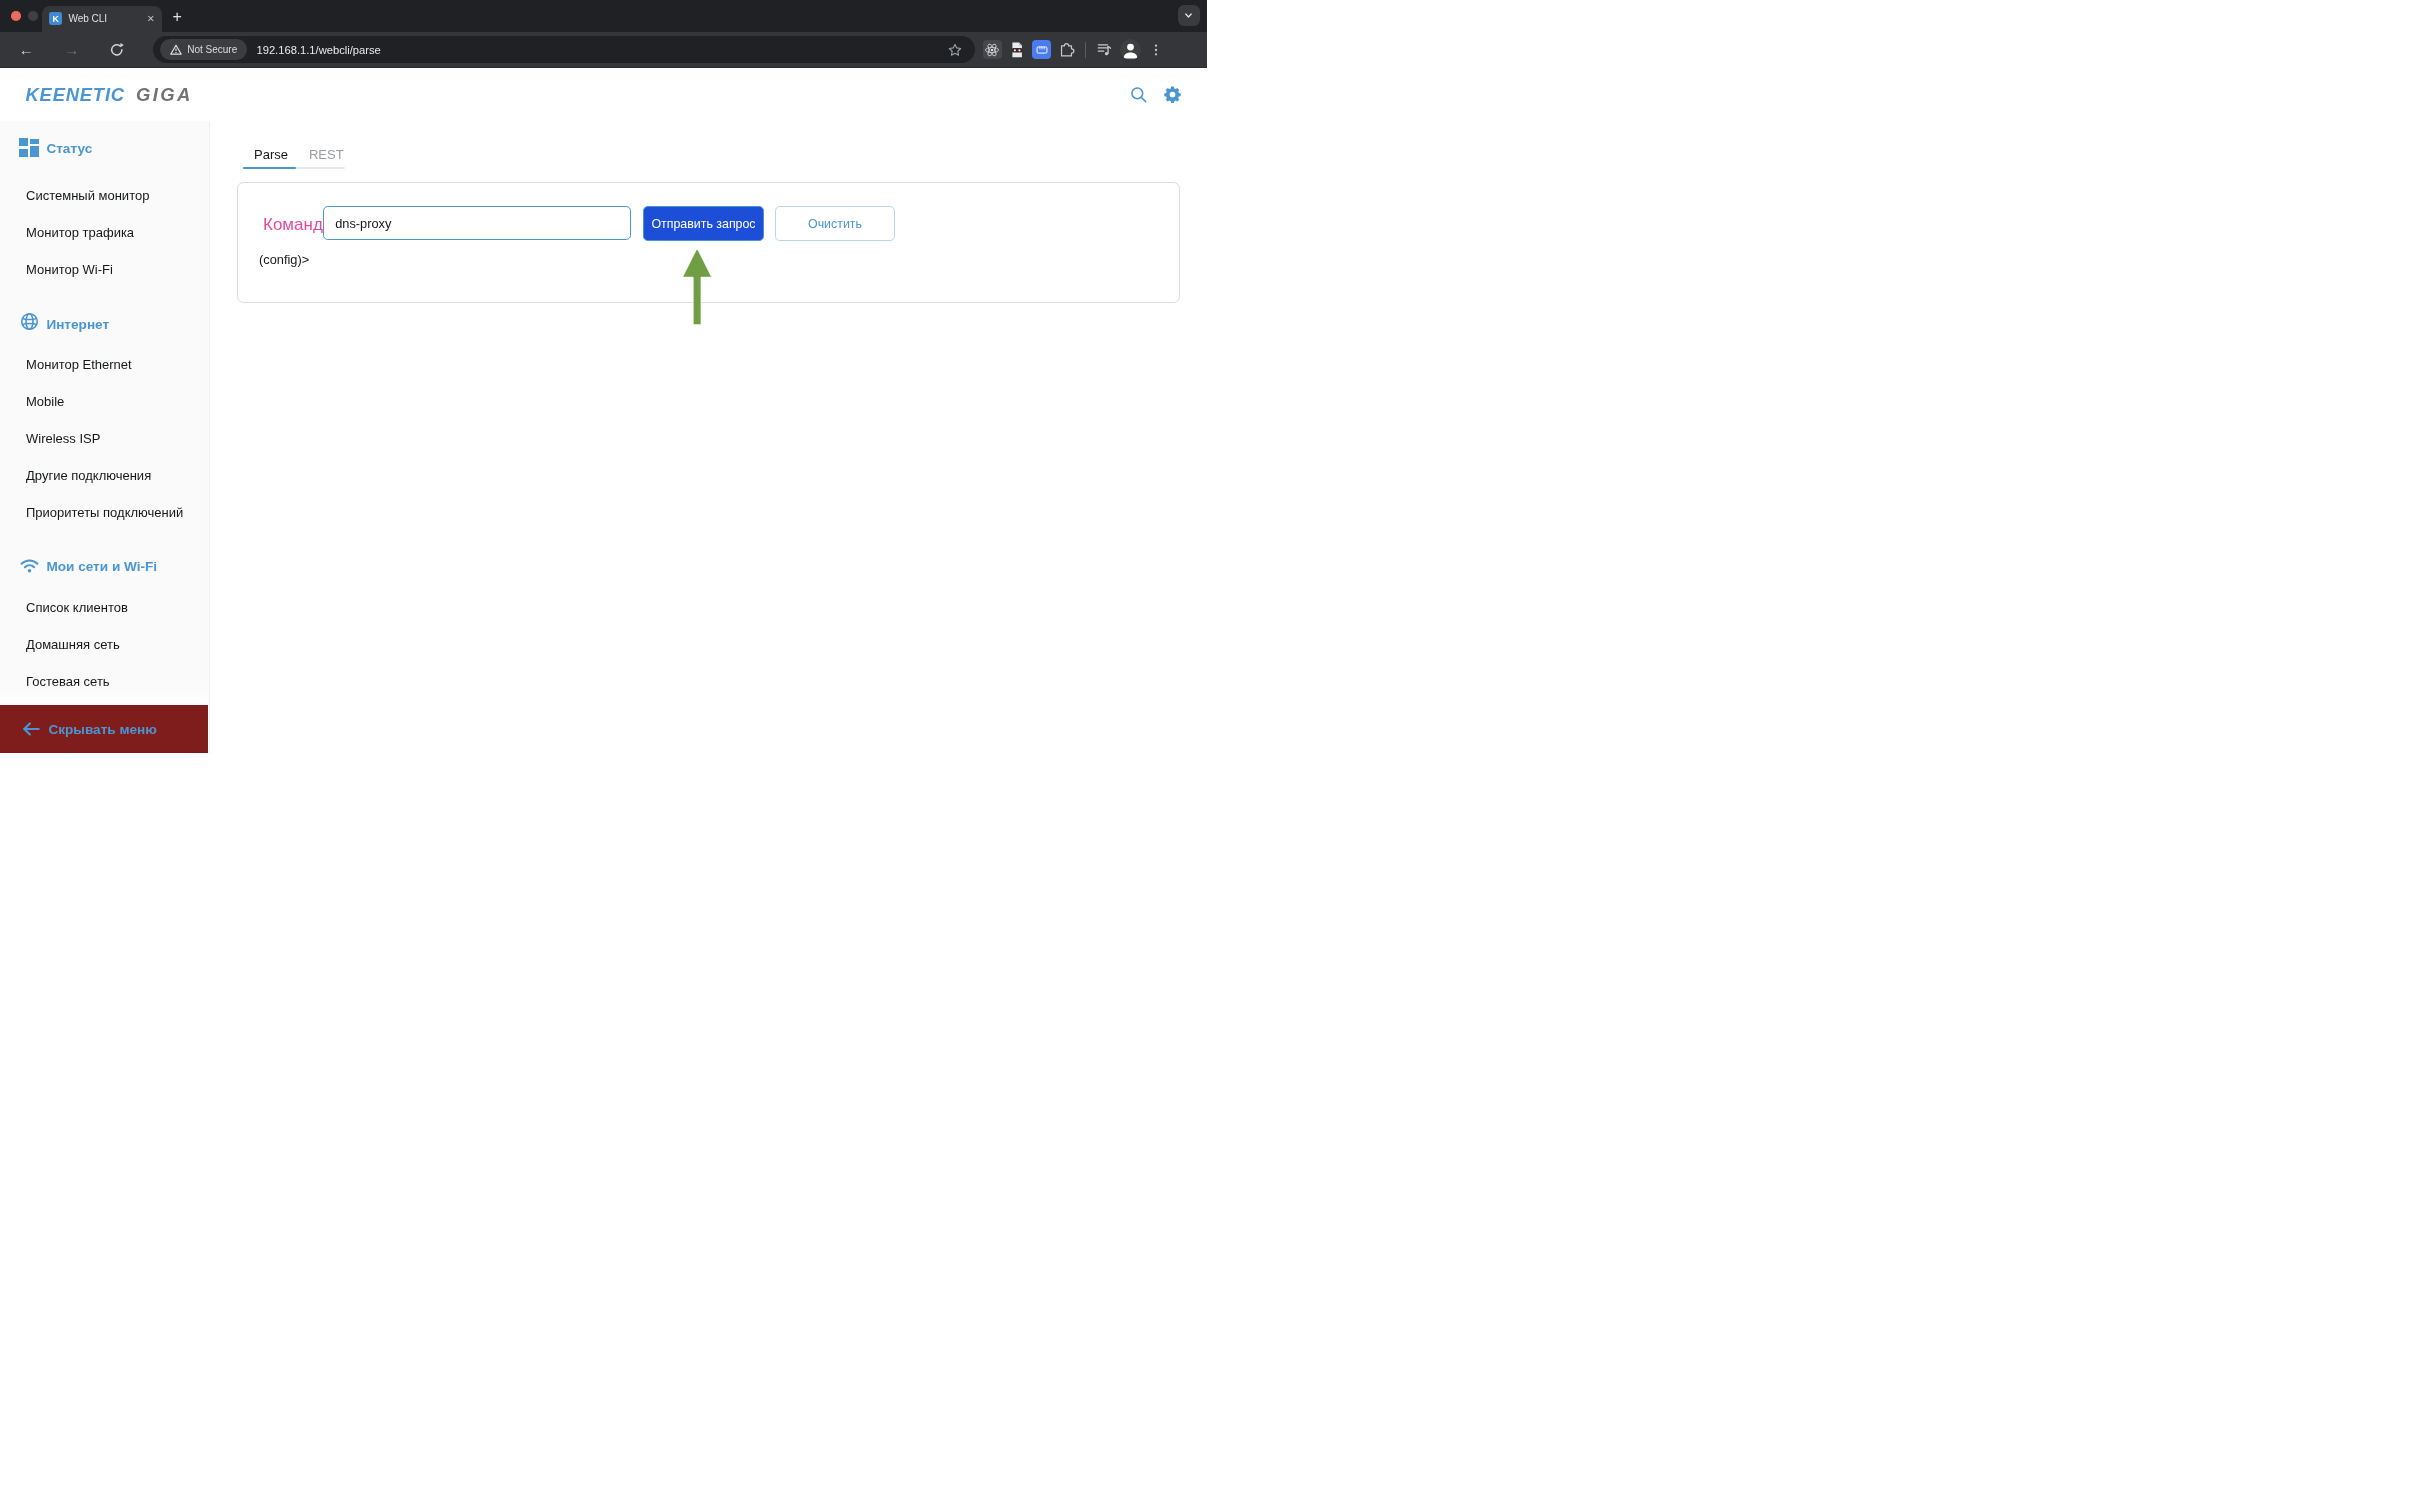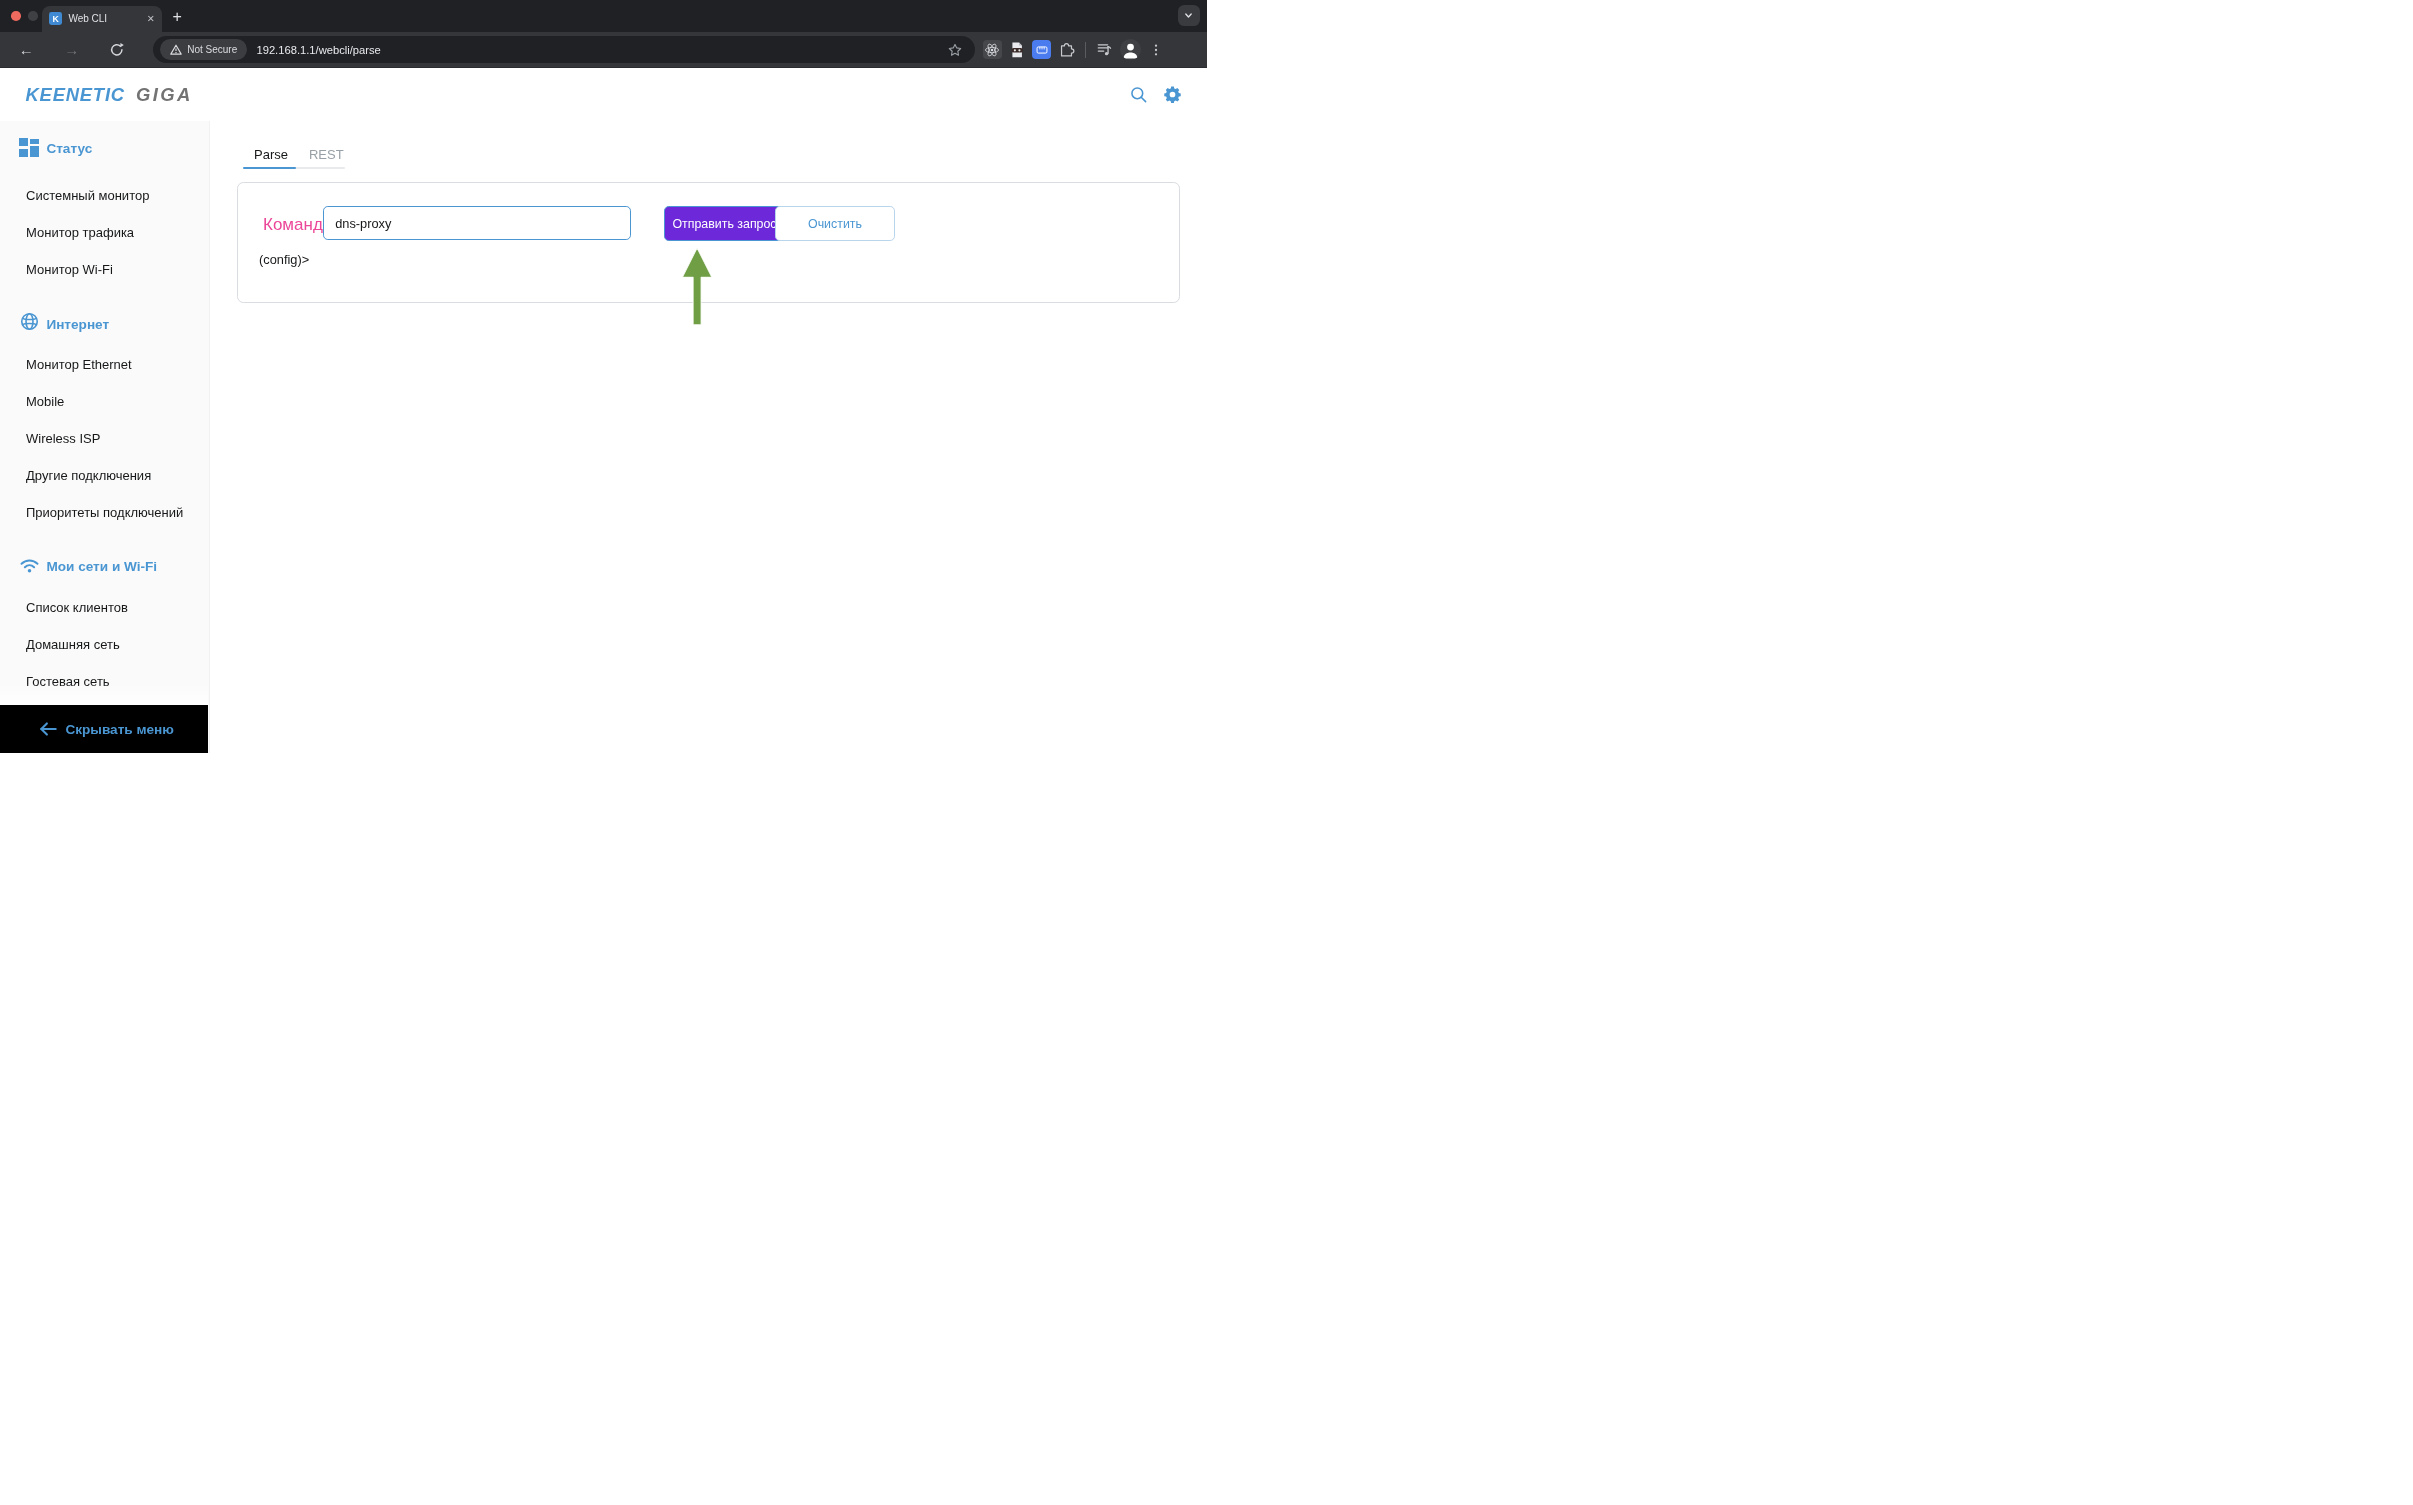--- a/index.html
+++ b/index.html
@@ -70,43 +70,43 @@
   .side-item { height:37px; display:flex; align-items:center; padding-left:26px; font-size:13px;
     color:#17181a; cursor:pointer; white-space:nowrap; }
   .dash-icon { position:relative; width:21px; height:21px; }
   .dash-icon i { position:absolute; background:#4a96d2; display:block; }
   .dash-icon .b1 { left:0;  top:2;  width:8.8px; height:8px; }
   .dash-icon .b2 { left:0;  top:11.2px; width:8.8px; height:8px; }
   .dash-icon .b3 { left:11.2px; top:1.6px;  width:8.8px; height:4.8px; }
   .dash-icon .b4 { left:11.2px; top:8px; width:8.8px; height:11.2px; }
   .side-fade { position:absolute; left:0; right:0.8px; bottom:48px; height:21px;
     background:linear-gradient(to top, rgba(255,255,255,.95), rgba(255,255,255,0)); pointer-events:none; }
-  .side-footer { position:absolute; left:0; right:0.8px; bottom:0; height:48px; background:#000000;
-    display:flex; align-items:center; gap:6.4px; padding-left:38px; cursor:pointer; }
+  .side-footer { position:absolute; left:0; right:0.8px; bottom:0; height:48px; background:#7f1d1d;
+    display:flex; align-items:center; gap:6.4px; padding-left:21px; cursor:pointer; }
   .side-footer-label { color:#4a96d2; font-size:13.6px; font-weight:bold; }
 
   
   .main { position:relative; flex:1; background:#fff; }
   .tabs { position:absolute; left:44px; top:25px; display:flex; gap:21px; font-size:13px; line-height:17.6px; }
   .mtab { cursor:pointer; }
   .mtab.active { color:#17181a; }
   .mtab.inactive { color:#98a0a6; }
   .tab-underline { position:absolute; left:33px; top:46px; width:102px; height:2.4px; background:#e9eaec;
     border-radius:1.6px; }
   .tab-underline .active-bar { width:53px; height:2.4px; background:#4a96d2; border-radius:1.6px; }
 
   .card { position:absolute; left:27px; top:61px; width:943px; height:121px; background:#fff;
     border:0.8px solid #d9dce0; border-radius:6.4px; }
   .cmd-label { position:absolute; left:25px; top:32px; color:#ec4899; font-size:17px; }
   .cmd-input { position:absolute; left:85px; top:23px; width:308px; height:34px;
     border:1.2px solid #4a96d2; border-radius:4.8px; padding:0 11.2px; font-size:12.8px; color:#17181a;
     font-family:"Liberation Sans", sans-serif; outline:none; background:#fff; }
   .btn { position:absolute; top:23px; height:35px; border-radius:4.8px; font-size:12.4px;
     font-family:"Liberation Sans", sans-serif; cursor:pointer; }
-  .btn-send { left:426px; width:121px; background:#6d28d9; border:0.8px solid #4a96d2; color:#fff; }
+  .btn-send { left:405px; width:121px; background:#1d4ed8; border:0.8px solid #4a96d2; color:#fff; }
   .btn-clear { left:537px; width:120px; background:#fff; border:0.8px solid #b9d5ec; color:#4a96d2; }
   .cli-output { position:absolute; left:21px; top:69px; font-size:12.8px; color:#17181a; }
 
   .green-arrow { position:absolute; left:472px; top:126px; z-index:5; }
 </style>
 </head>
 <body>
 
 <div class="browser">
 

